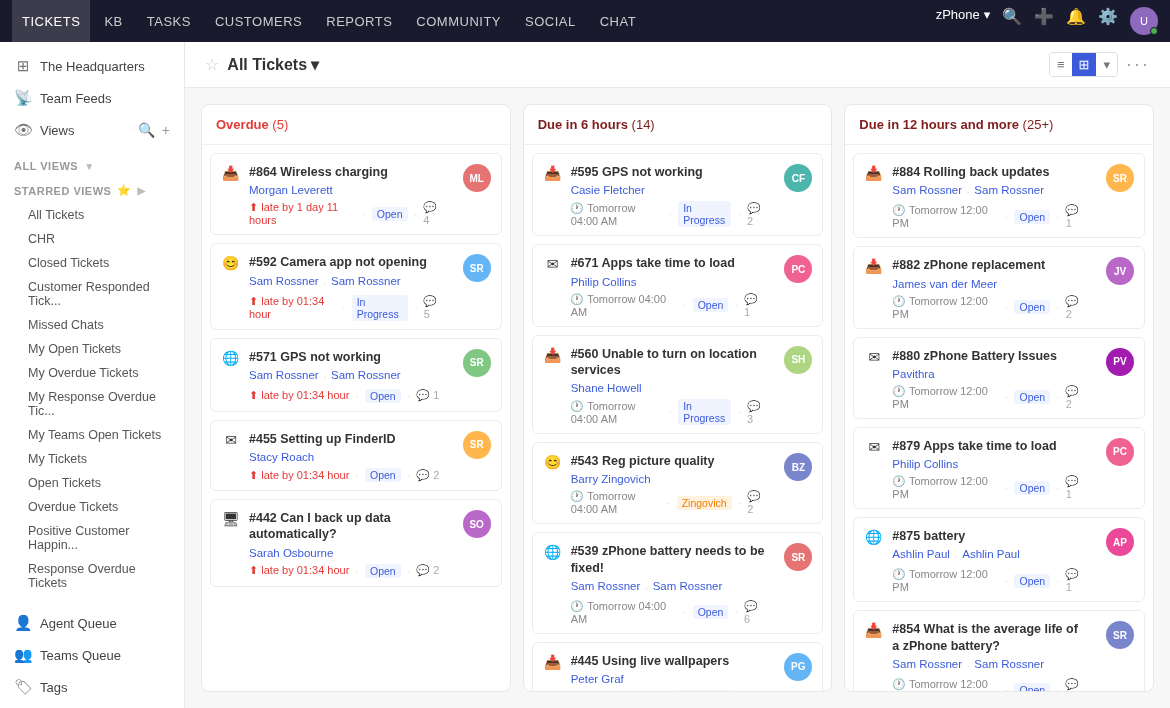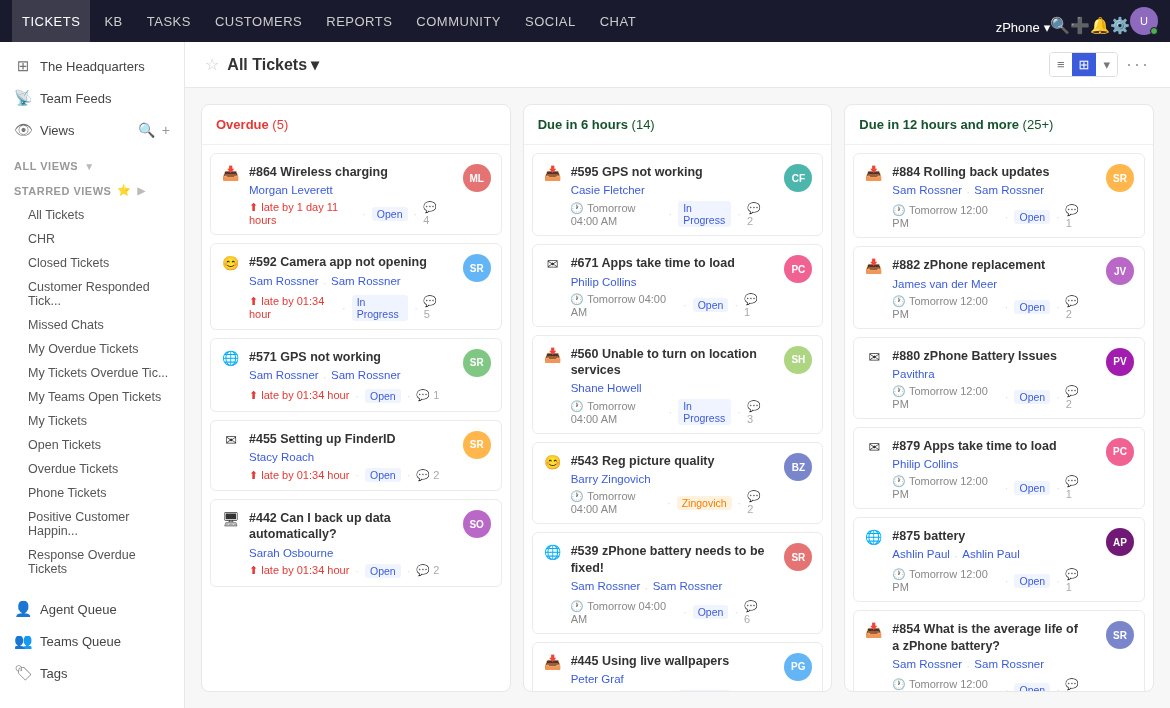--- a/index.html
+++ b/index.html
@@ -3,21 +3,21 @@
   <meta charset="utf-8">
   <style>
     * { box-sizing: border-box; margin: 0; padding: 0; }
     body { font-family: -apple-system, BlinkMacSystemFont, 'Segoe UI', sans-serif; font-size: 13px; background: #f5f5f5; color: #333; height: 708px; overflow: hidden; display: flex; flex-direction: column; }
 
     
     .top-nav { background: #1a1a2e; display: flex; align-items: center; height: 42px; padding: 0 12px; gap: 4px; flex-shrink: 0; }
     .top-nav-item { color: #ccc; padding: 18px 10px; border-radius: 4px; cursor: pointer; font-size: 13px; font-weight: 500; text-transform: uppercase; letter-spacing: 0.5px; }
     .top-nav-item.active { color: #fff; background: rgba(255,255,255,0.15); }
     .nav-spacer { flex: 1; }
-    .nav-right { display: flex; align-items: flex-end; }
+    .nav-right { display: flex; align-items: flex-start; gap: 12px; }
     .nav-brand { color: #fff; font-size: 13px; display: flex; align-items: center; gap: 4px; cursor: pointer; }
     .nav-icon { color: #ccc; cursor: pointer; font-size: 16px; }
     .avatar-circle { width: 28px; height: 28px; border-radius: 50%; background: #8e6abf; display: flex; align-items: center; justify-content: center; color: #fff; font-size: 11px; position: relative; }
     .avatar-dot { width: 8px; height: 8px; background: #4caf50; border-radius: 50%; position: absolute; bottom: 0; right: 0; border: 1px solid #1a1a2e; }
 
     
     .main-layout { display: flex; flex: 1; overflow: hidden; }
 
     
     .sidebar { width: 185px; background: #fff; border-right: 1px solid #e8e8e8; display: flex; flex-direction: column; overflow-y: auto; flex-shrink: 0; }
@@ -44,21 +44,21 @@
     .view-btn { padding: 4px 7px; cursor: pointer; background: #fff; color: #777; font-size: 13px; border: none; }
     .view-btn.active { background: #3b5bdb; color: #fff; }
     .more-btn { color: #999; cursor: pointer; font-size: 18px; letter-spacing: 2px; }
 
     
     .kanban-area { flex: 1; display: flex; gap: 12px; padding: 16px; overflow-x: auto; overflow-y: hidden; }
     .kanban-col { background: #fff; border-radius: 8px; border: 1px solid #e8e8e8; min-width: 290px; flex: 1; display: flex; flex-direction: column; overflow: hidden; }
     .col-header { padding: 12px 14px; border-bottom: 1px solid #f0f0f0; flex-shrink: 0; }
     .col-title { font-size: 13px; font-weight: 600; }
     .col-title.overdue { color: #e53935; }
-    .col-title.normal { color: #14532d; }
+    .col-title.normal { color: #7f1d1d; }
     .col-count { font-weight: 400; }
     .col-body { overflow-y: auto; flex: 1; padding: 8px; display: flex; flex-direction: column; gap: 8px; }
 
     
     .ticket-card { border: 1px solid #ebebeb; border-radius: 6px; padding: 10px 10px 8px; background: #fff; cursor: pointer; transition: box-shadow 0.15s; }
     .card-top { display: flex; align-items: flex-start; gap: 8px; }
     .card-type-icon { font-size: 14px; margin-top: 1px; flex-shrink: 0; width: 20px; text-align: center; }
     .card-info { flex: 1; min-width: 0; }
     .card-title { font-size: 12.5px; font-weight: 600; color: #333; line-height: 1.3; margin-bottom: 4px; }
     .card-assignees { display: flex; gap: 4px; margin-bottom: 5px; flex-wrap: wrap; }
@@ -143,27 +143,27 @@
       <span style="color:#f5a623;">⭐</span>
       <span class="section-toggle">▶</span>
     </div>
 
     <div id="views-list">
         <div class="view-item">All Tickets</div>
         <div class="view-item">CHR</div>
         <div class="view-item">Closed Tickets</div>
         <div class="view-item">Customer Responded Tick...</div>
         <div class="view-item">Missed Chats</div>
+        <div class="view-item">My Open Tickets</div>
         <div class="view-item">My Overdue Tickets</div>
-        <div class="view-item">My Tickets Overdue Tic...</div>
+        <div class="view-item">My Response Overdue Tic...</div>
         <div class="view-item">My Teams Open Tickets</div>
         <div class="view-item">My Tickets</div>
         <div class="view-item">Open Tickets</div>
         <div class="view-item">Overdue Tickets</div>
-        <div class="view-item">Phone Tickets</div>
         <div class="view-item">Positive Customer Happin...</div>
         <div class="view-item">Response Overdue Tickets</div>
       </div>
 
     <div style="height: 12px;"></div>
 
     <div class="sidebar-item">
       <span class="sidebar-icon">👤</span>
       <span class="sidebar-label">Agent Queue</span>
     </div>
@@ -515,21 +515,21 @@
                     <span class="assignee-link">Ashlin Paul</span>
                   </div>
             <div class="card-footer">
               <span>🕐 Tomorrow 12:00 PM</span>
                     <span class="separator">·</span>
                     <span class="status-pill">Open</span>
               <span class="separator"> · </span>
               <span class="reply-count">💬 1</span>
             </div>
           </div>
-          <div class="card-avatar av8" style="background:#701a75;">AP</div>
+          <div class="card-avatar av8" style="background:#ec4899;">AP</div>
         </div>
       </div>
             <div class="ticket-card">
         <div class="card-top">
           <span class="card-type-icon">📥</span>
           <div class="card-info">
             <div class="card-title">#854 What is the average life of a zPhone battery?</div>
             <div class="card-assignees">
                     <span class="assignee-link">Sam Rossner</span>
                     <span class="separator"> · </span>

